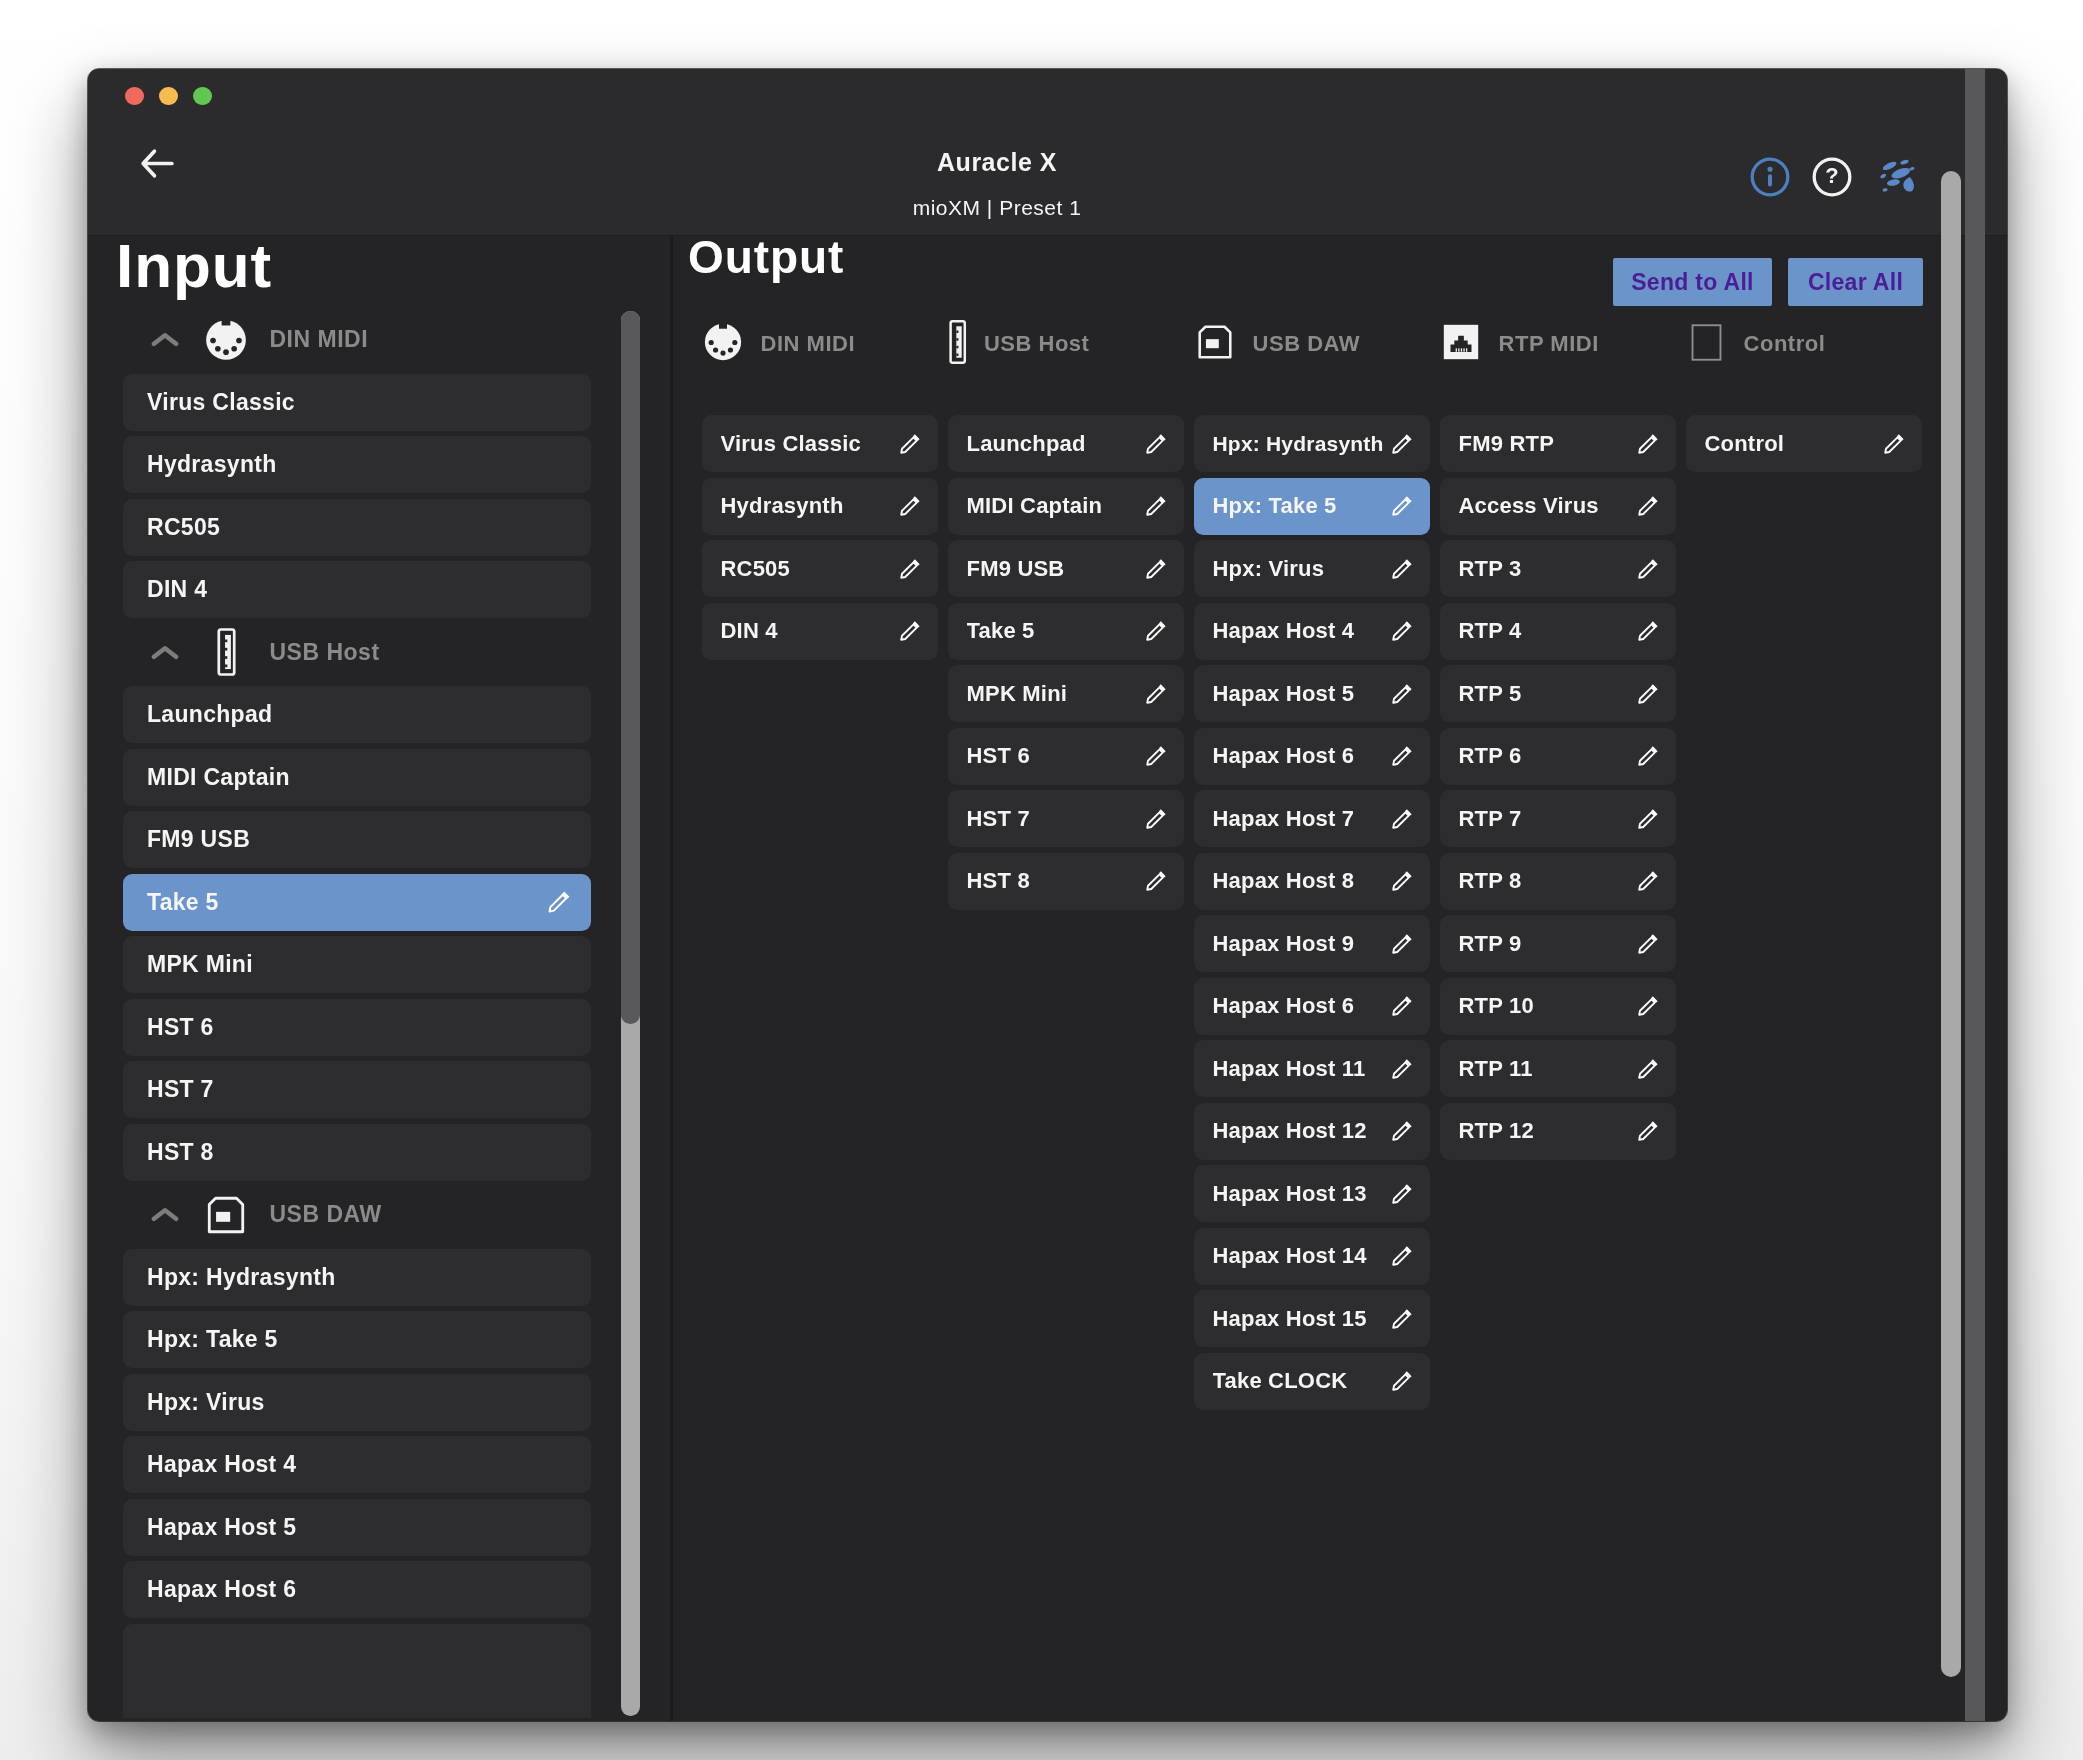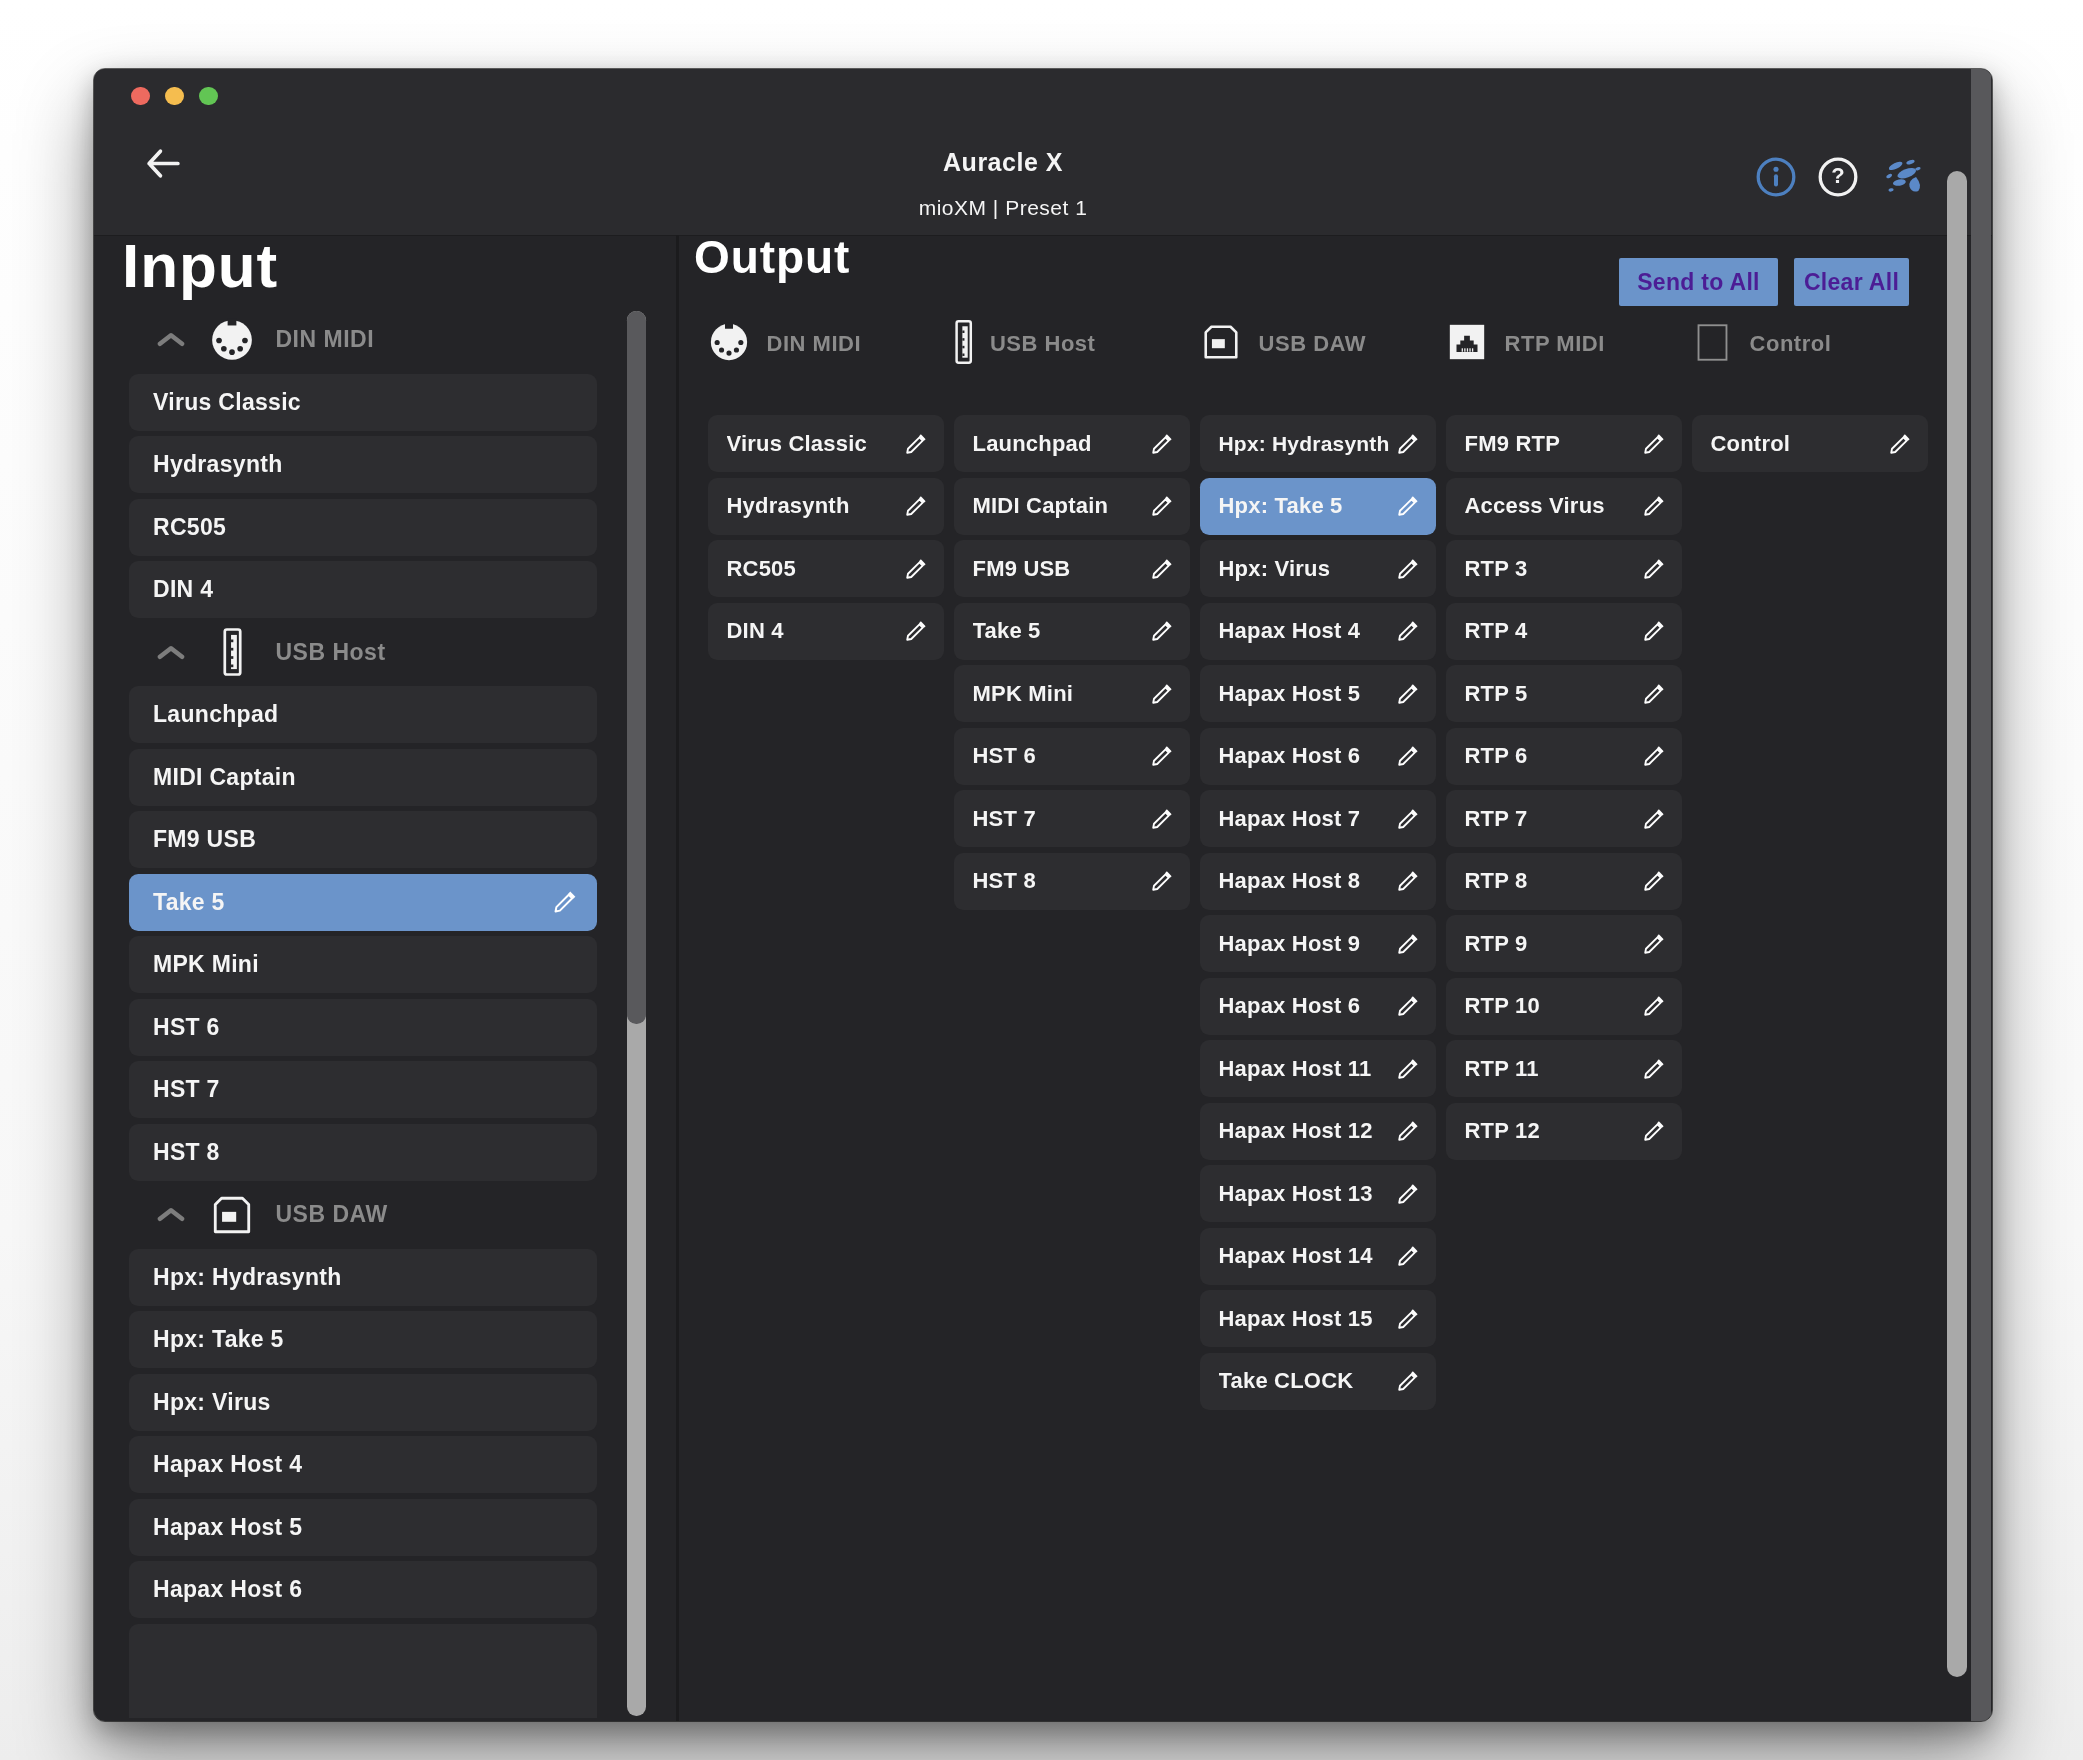--- a/index.html
+++ b/index.html
@@ -11,24 +11,25 @@
     --gray:#8b8b8b;
   }
   html,body{margin:0;padding:0;}
   body{
     width:2084px;height:1761px;position:relative;
     background:linear-gradient(180deg,#ffffff 0%,#f7f7f7 70%,#ededed 100%);
     font-family:"Liberation Sans","DejaVu Sans",sans-serif;
     overflow:hidden;
   }
   .window{
-    position:absolute;left:94px;top:69px;width:1898px;height:1652px;
+    position:absolute;left:88px;top:69px;width:1898px;height:1652px;
     background:var(--bg);border-radius:11px;overflow:hidden;
     box-shadow:0 37px 74px rgba(0,0,0,.42),0 9.2px 26px rgba(0,0,0,.28);
     outline:0.9px solid rgba(0,0,0,.6);
+    padding-left:21px;
   }
   
   .titlebar{position:absolute;left:0;top:0;right:0;height:166px;background:var(--bar);border-bottom:0.9px solid #1d1d1f;}
   .traffic{position:absolute;left:37px;top:17.5px;display:flex;}
   .tl{width:18.5px;height:18.5px;border-radius:50%;margin-right:15.7px;}
   .tl.red{background:#ee6a5f;}
   .tl.yel{background:#f5bd4f;}
   .tl.grn{background:#62c554;}
   .backbtn{position:absolute;left:50px;top:78px;width:39px;height:33px;cursor:pointer;}
   .titlewrap{position:absolute;left:909px;top:79px;transform:translateX(-50%);text-align:center;color:var(--txt);}
@@ -54,21 +55,21 @@
   .item.partial{height:111px;}
   
   .lsb-track{position:absolute;left:533px;top:242px;width:18.5px;height:1405px;background:#a9a9a9;border-radius:9.2px;}
   .lsb-thumb{position:absolute;left:533px;top:242px;width:18.5px;height:713px;background:#59595c;border-radius:9.2px;}
   .rsb-thumb{position:absolute;left:1853px;top:102px;width:20px;height:1506px;background:#a9a9a9;border-radius:10px;}
   .rsb-strip{position:absolute;left:1877px;top:0;width:20px;height:1652px;background:#58585b;}
   
   .btn{position:absolute;top:189px;height:48px;border-radius:2px;background:var(--blue);color:#4c1d95;
        font-size:23px;font-weight:700;display:flex;align-items:center;justify-content:center;cursor:pointer;letter-spacing:0.3px;}
   #btn-send{left:1525px;width:159px;}
-  #btn-clear{left:1700px;width:115px;}
+  #btn-clear{left:1700px;width:135px;}
   #out-cats{position:absolute;left:614px;top:244px;display:flex;height:61px;align-items:center;}
   .cat{width:246px;display:flex;align-items:center;gap:16.6px;}
   .cat .clabel{font-size:22px;font-weight:700;color:var(--gray);letter-spacing:0.5px;}
   #out-grid{position:absolute;left:614px;top:346px;display:flex;gap:10px;}
   .ocol{width:236px;}
   .card{height:57px;margin-bottom:5.5px;background:var(--card);border-radius:9.2px;
         display:flex;align-items:center;padding:0 14.8px 0 18.5px;box-sizing:border-box;cursor:pointer;}
   .card .clab{flex:1;font-size:22px;font-weight:700;color:var(--txt);white-space:nowrap;overflow:hidden;letter-spacing:0.2px;}
   .card.wrap .clab{white-space:normal;line-height:24px;font-size:21px;}
   .card.sel{background:var(--blue);}

